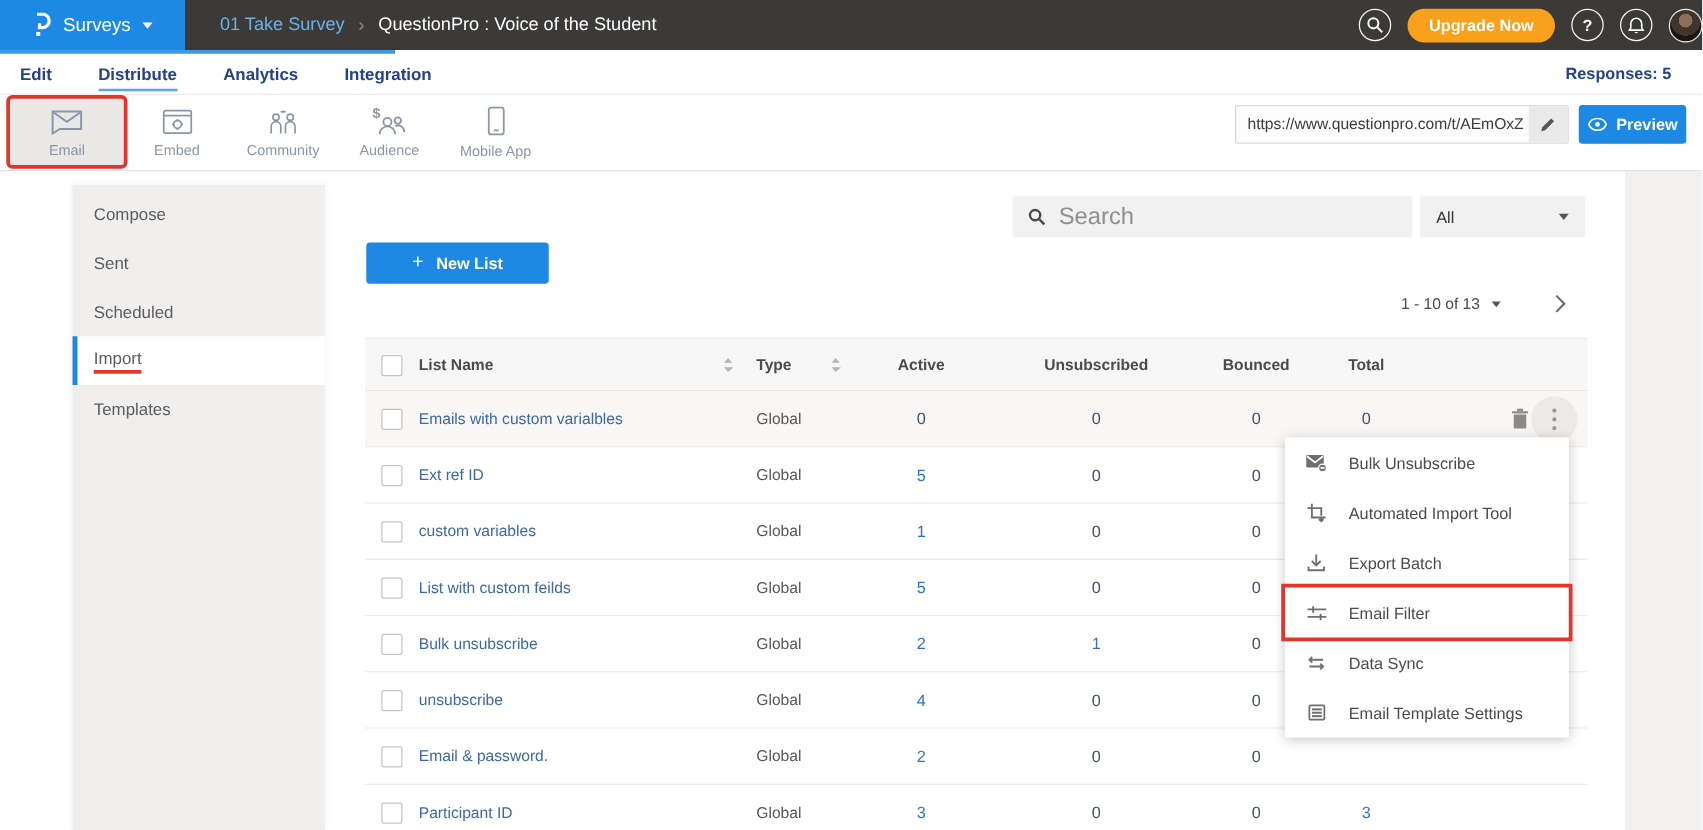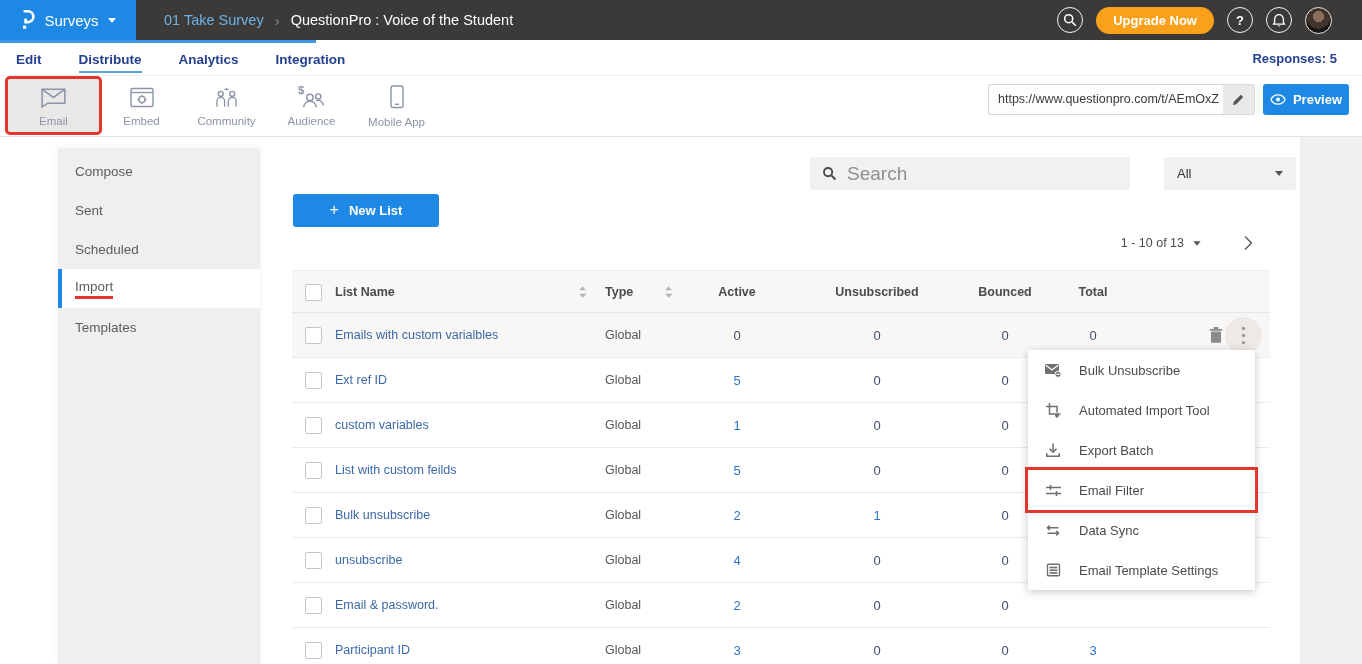--- a/index.html
+++ b/index.html
@@ -8,28 +8,28 @@
     --annotation-red:#e2352b; --link-blue:#3c68a8; --count-blue:#2e74c9;
     --count-zero:#404f6b; --sidebar-bg:#f0efee; --icon-gray:#8b95a7;
   }
   *{margin:0;padding:0;box-sizing:border-box;}
   body{font-family:"Liberation Sans","DejaVu Sans",sans-serif;background:#fff;}
   .page{position:relative;width:1362px;height:664px;background:#fff;overflow:hidden;}
   .icon{display:inline-flex;align-items:center;justify-content:center;line-height:0;}
 
   
   .topbar{position:absolute;top:0;left:0;right:0;height:40px;background:var(--header-bg);display:flex;align-items:center;z-index:5;}
-  .brand{width:136px;height:40px;background:var(--brand-blue);color:#fff;display:flex;align-items:center;justify-content:center;gap:9px;font-size:15px;cursor:pointer;}
+  .brand{width:148px;height:40px;background:var(--brand-blue);color:#fff;display:flex;align-items:center;justify-content:center;gap:9px;font-size:15px;cursor:pointer;}
   .brand .caret{margin-top:1px;}
   .caret{width:0;height:0;border-left:4.5px solid transparent;border-right:4.5px solid transparent;border-top:5.5px solid currentColor;display:inline-block;}
   .breadcrumb{margin-left:28px;display:flex;align-items:center;gap:11px;font-size:14.5px;}
   .crumb-survey{color:#6fb0e4;cursor:pointer;}
   .crumb-sep{color:#8f8d8a;font-size:15px;}
   .crumb-title{color:#fff;}
-  .top-actions{margin-left:auto;display:flex;align-items:center;gap:13px;padding-right:30px;}
+  .top-actions{margin-left:auto;display:flex;align-items:center;gap:13px;padding-right:0;}
   .circle-btn{width:26px;height:26px;border-radius:50%;border:1.5px solid #f5f5f5;color:#fff;display:flex;align-items:center;justify-content:center;font-size:13px;font-weight:700;cursor:pointer;}
   .upgrade{background:var(--upgrade-orange);color:#fff;font-weight:700;font-size:13px;border-radius:14px;height:27px;padding:0 17px;display:flex;align-items:center;cursor:pointer;border:none;}
   .avatar{width:27px;height:27px;border-radius:50%;border:1.5px solid #e8e8e8;background:radial-gradient(circle at 50% 34%, #8a6f5e 0 26%, #40342c 27% 58%, #191613 59%);cursor:pointer;}
 
   
   .navbar{position:absolute;top:40px;left:0;right:0;height:36px;background:#fff;border-bottom:1px solid #ececec;z-index:4;}
   .nav-accent{position:absolute;top:0;left:0;width:316px;height:3px;background:#3e97e8;}
   .nav-tabs{position:absolute;left:16px;top:3px;height:33px;display:flex;gap:37px;align-items:center;font-size:13.5px;font-weight:700;color:var(--nav-navy);}
   .nav-tab{cursor:pointer;}
   .nav-tab.active span{border-bottom:2px solid var(--tab-underline);padding-bottom:4px;}
@@ -53,21 +53,21 @@
   .sidebar{position:absolute;top:148px;left:58px;width:202px;bottom:0;background:var(--sidebar-bg);padding-top:4px;box-shadow:0 0 6px rgba(0,0,0,.07);}
   .side-item{position:relative;height:39px;display:flex;align-items:center;padding-left:17px;font-size:13.5px;color:#5a5c5f;cursor:pointer;}
   .side-item.active{background:#fff;}
   .side-item.active::before{content:'';position:absolute;left:0;top:0;bottom:0;width:4px;background:var(--accent-blue);}
   .side-label.red-underlined{border-bottom:3px solid var(--annotation-red);padding-bottom:2px;}
 
   
   .search-box{position:absolute;left:810px;top:157px;width:320px;height:33px;background:#f1f1f1;border-radius:2px;display:flex;align-items:center;padding:0 12px;gap:10px;color:#4a4a4a;}
   .search-box input{border:none;background:transparent;outline:none;font-size:19px;color:#4a4a4a;width:100%;font-family:inherit;}
   .search-box input::placeholder{color:#8f8f8f;}
-  .all-dd{position:absolute;left:1136px;top:157px;width:132px;height:33px;background:#f1f1f1;border-radius:2px;display:flex;align-items:center;padding:0 13px;font-size:13px;color:#333;cursor:pointer;margin-left:28px;}
+  .all-dd{position:absolute;left:1136px;top:157px;width:132px;height:33px;background:#f1f1f1;border-radius:2px;display:flex;align-items:center;padding:0 13px;font-size:13px;color:#333;cursor:pointer;}
   .all-dd .caret{margin-left:auto;color:#555;}
   .new-list{position:absolute;left:293px;top:194px;width:146px;height:33px;background:var(--accent-blue);border-radius:3px;color:#fff;display:flex;align-items:center;justify-content:center;gap:10px;font-size:13px;font-weight:700;border:none;cursor:pointer;}
   .new-list .plus{font-size:16px;font-weight:400;margin-top:-1px;}
   .pagination{position:absolute;left:1000px;top:232px;width:253px;height:22px;display:flex;align-items:center;justify-content:flex-end;font-size:12.5px;color:#4a4a4a;}
   .pagination .caret{margin-left:9px;color:#555;transform:scale(.9);cursor:pointer;}
   .pager-next{margin-left:42px;color:#6a6a6a;cursor:pointer;}
 
   
   .table{position:absolute;left:292px;top:270px;width:978px;font-size:12.5px;}
   .thead{position:relative;height:43px;background:#f7f7f7;border-top:1px solid #ededed;border-bottom:1px solid #e6e6e6;font-weight:700;color:#4b4b4b;}

